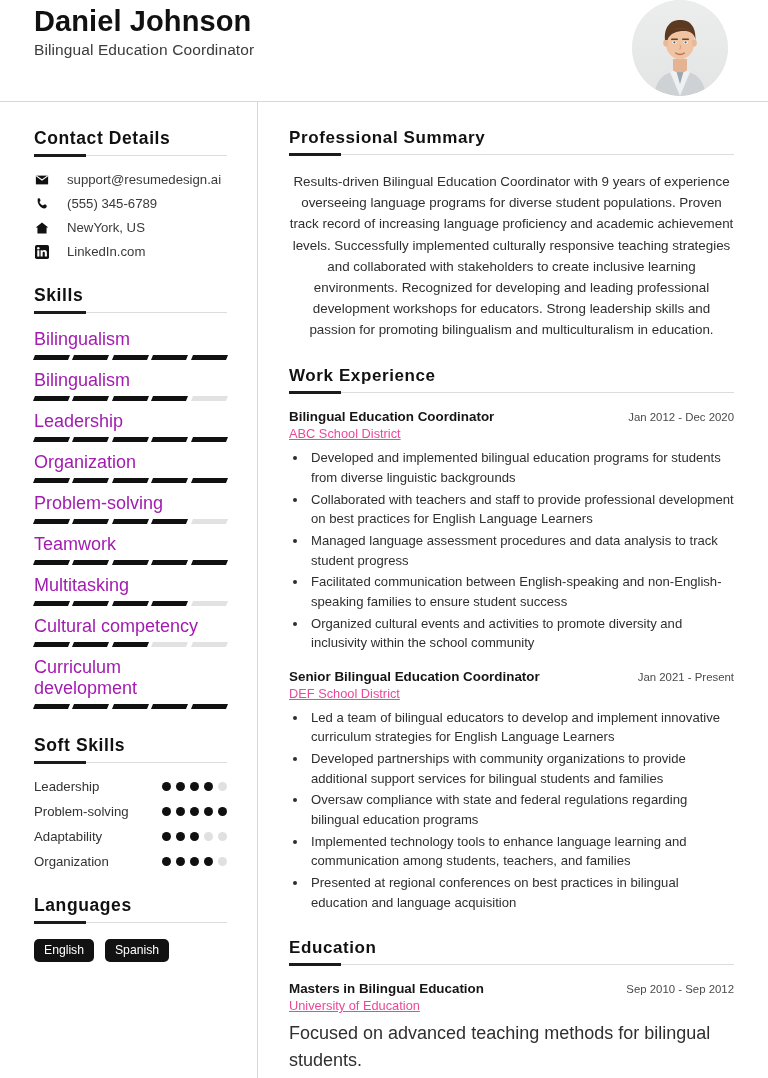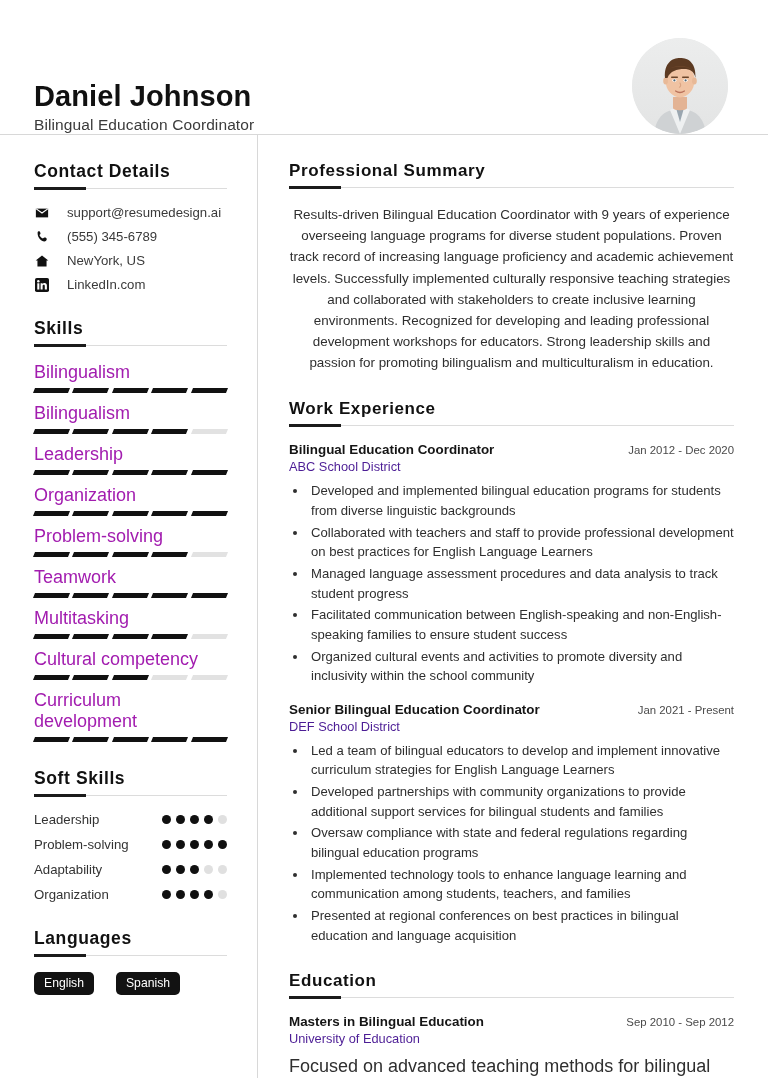--- a/index.html
+++ b/index.html
@@ -14,24 +14,24 @@
   }
   .page {
     width: 768px;
     min-height: 1078px;
     background: #fff;
     position: relative;
   }
 
   
   .header {
-    height: 135px;
+    height: 102px;
     padding: 0 34px;
     display: flex;
-    align-items: flex-end;
+    align-items: flex-start;
     justify-content: space-between;
     border-bottom: 1px solid #d8d8d8;
   }
   .header-text { padding-top: 4px; }
   .name {
     font-size: 29px;
     font-weight: bold;
     letter-spacing: 0.1px;
     color: #111;
     line-height: 1.18;
@@ -141,21 +141,21 @@
   .soft-name { font-size: 13.2px; color: #333; }
   .dots { display: flex; gap: 5px; }
   .dot {
     width: 9px; height: 9px;
     border-radius: 50%;
     background: #e0e0e0;
   }
   .dot.on { background: #101010; }
 
   
-  .lang-wrap { display: flex; flex-wrap: wrap; gap: 22px; }
+  .lang-wrap { display: flex; flex-wrap: wrap; gap: 11px; }
   .lang-tag {
     background: #121212;
     color: #fff;
     font-size: 12.2px;
     padding: 5px 10px 6px;
     border-radius: 5px;
     line-height: 1;
   }
 
   
@@ -178,22 +178,23 @@
     color: #151515;
   }
   .entry-date {
     font-size: 11.4px;
     color: #4a4a4a;
     white-space: nowrap;
     flex: 0 0 auto;
   }
   .entry-sub {
     font-size: 12.8px;
-    color: #4c1d95;
+    color: #ec4899;
     margin-top: 2px;
+    text-decoration: underline;
   }
   .bullets {
     margin: 7px 0 0 0;
     padding-left: 19px;
     list-style: disc;
   }
   .bullets li {
     font-size: 13.1px;
     line-height: 1.5;
     color: #2f2f2f;

